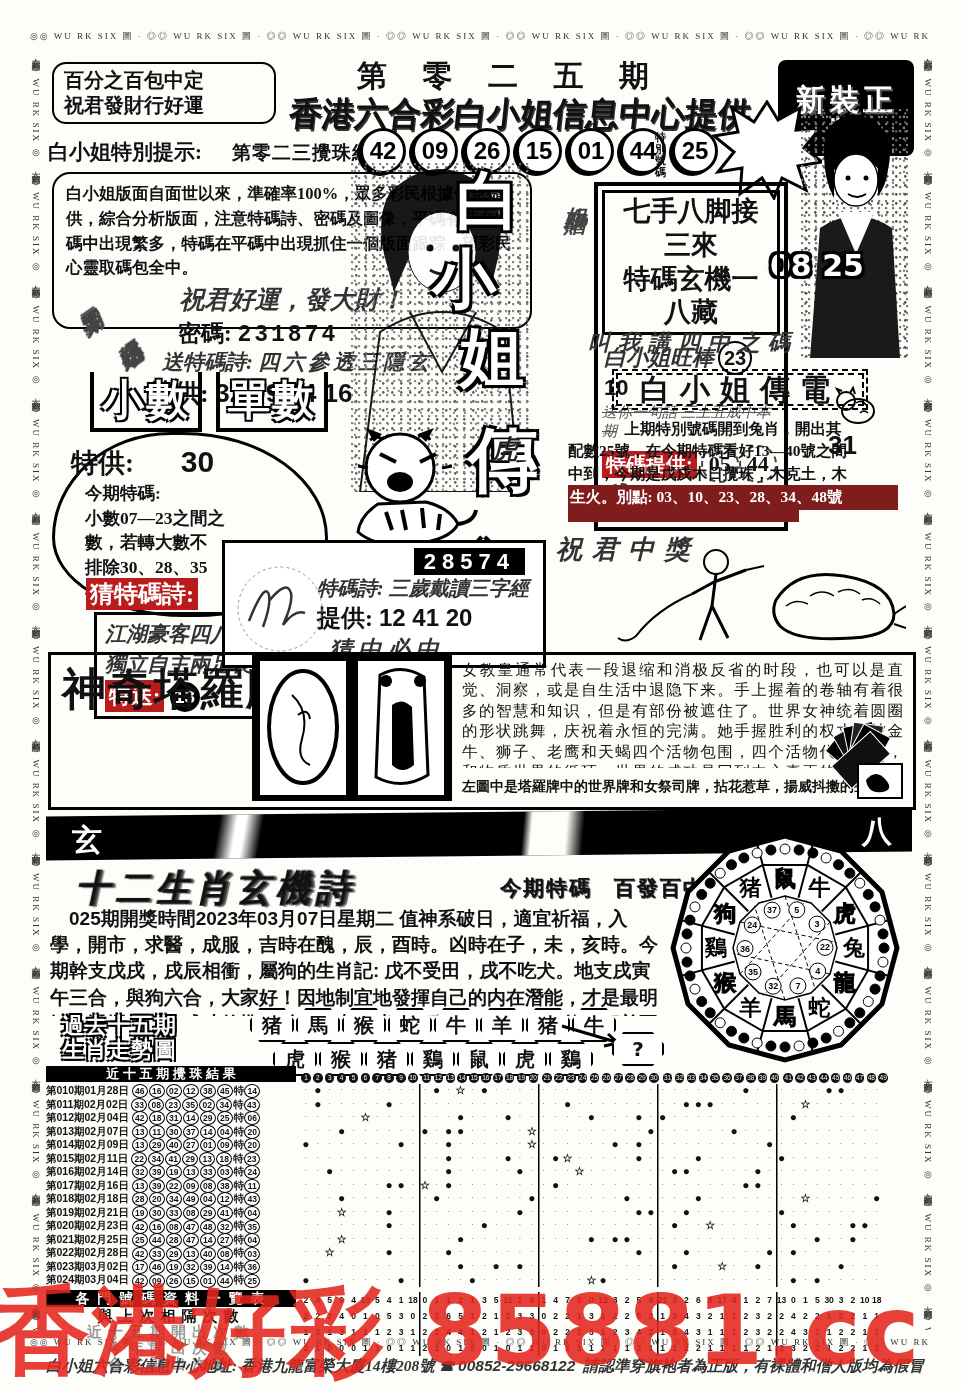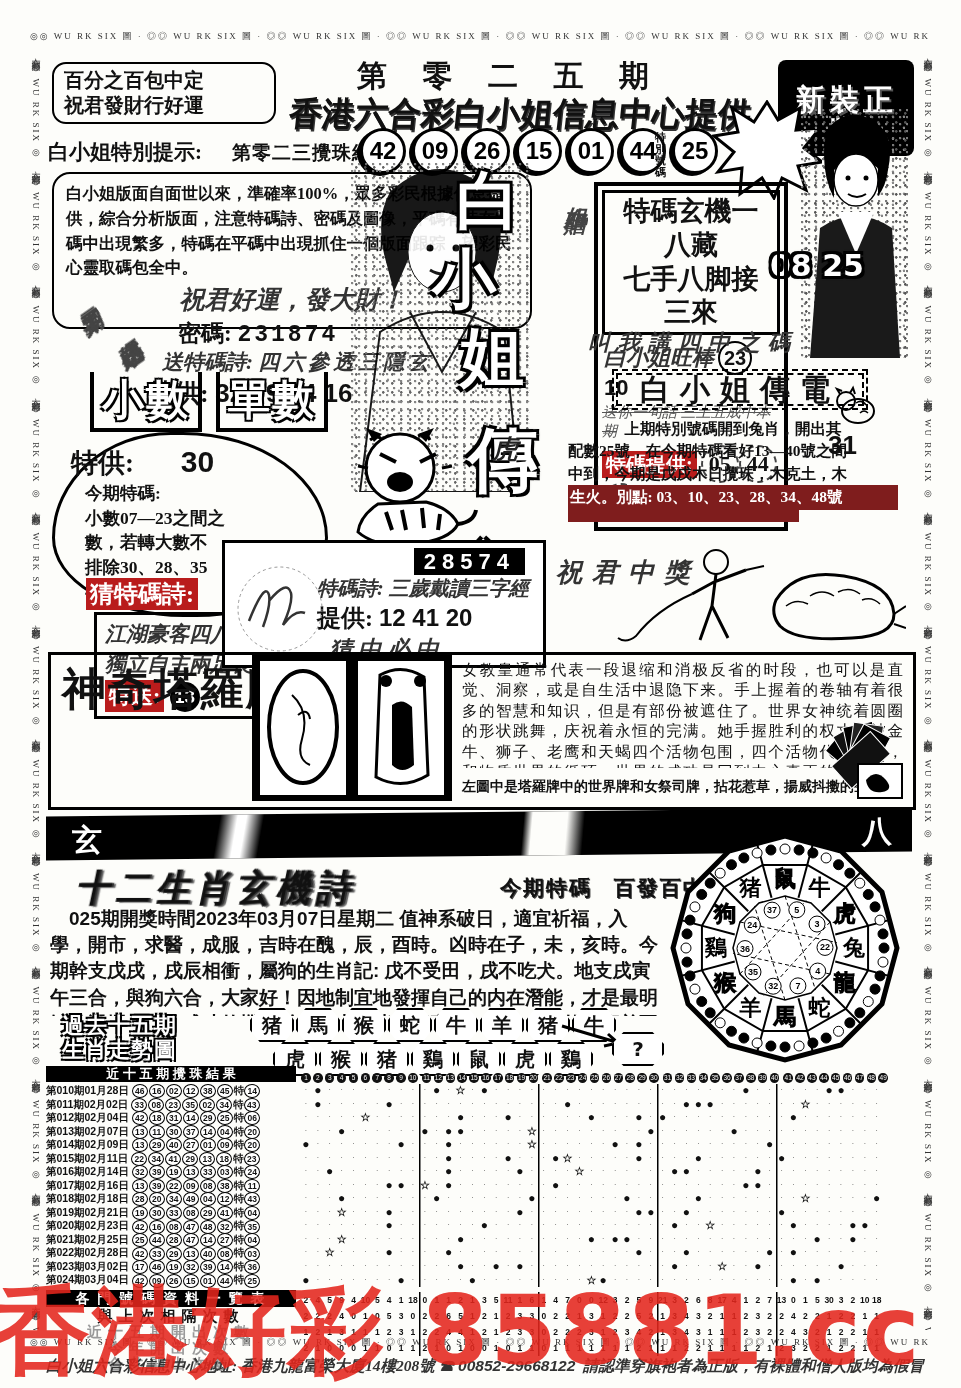--- a/index.html
+++ b/index.html
@@ -175,22 +175,22 @@
       <span class="bigoutline" style="position: absolute; left: 36px; top: 0px; font-size: 64px;">白</span>
       <span class="bigoutline" style="position: absolute; left: 12px; top: 78px; font-size: 64px;">小</span>
       <span class="bigoutline" style="position: absolute; left: 40px; top: 156px; font-size: 64px;">姐</span>
       <span class="bigoutline" style="position: absolute; left: 48px; top: 256px; font-size: 70px;">傳</span>
       <span class="bigoutline" style="position: absolute; left: 20px; top: 368px; font-size: 96px;">密</span>
     </div>
 
   <div class="abs handw" style="left:560px;top:190px;writing-mode:vertical-rl;font-size:22px;font-weight:bold;color:#444;">白小姐 贈</div>
   <div class="abs mysoutl" style="left:594px;top:182px;width:178px;">
     <div class="mysinner">
+      <div>七手八脚接三來</div>
       <div>特碼玄機一八藏</div>
-      <div>七手八脚接三來</div>
     </div>
     <div style="padding:6px 2px 2px;">
       <span class="b handw" style="font-size:22px;">白小姐旺棒</span>
       <span class="circnum">23</span>
       <span class="b sans" style="font-size:22px;">10</span>
     </div>
     <div class="handw" style="font-size:15px;text-decoration:line-through;color:#555;">
       <span>送你一句話</span>
       <span style="filter:blur(.6px);">三土五成中本期</span>
     </div>
@@ -204,21 +204,21 @@
   <div class="abs ctr" style="left:612px;top:370px;">
     <span class="cd-title">白小姐傳電</span>
   </div>
   <div class="abs b" style="left:568px;top:418px;width:330px;font-size:15.5px;line-height:1.45;">
     <div class="ctr">上期特別號碼開到兔肖，開出其</div>
     <div>配數25號，在今期特碼看好13—40號之間</div>
     <div>中到，今期是戊戌木日攪珠，木克土，木</div>
     <div class="hl" style="padding:1px 2px;">生火。別點: 03、10、23、28、34、48號</div>
     <div class="hl" style="height:12px;width:70%;"></div>
   </div>
-  <div class="abs handw b" style="left:556px;top:555px;font-size:26px;letter-spacing:10px;">祝君中獎</div>
+  <div class="abs handw b" style="left:556px;top:532px;font-size:26px;letter-spacing:10px;">祝君中獎</div>
 
   <svg class="abs" style="left:830px;top:385px;" width="50" height="44" viewBox="0 0 50 44">
     <ellipse cx="28" cy="26" rx="16" ry="12" fill="none" stroke="#000" stroke-width="2"></ellipse>
     <circle cx="16" cy="16" r="9" fill="none" stroke="#000" stroke-width="2"></circle>
     <path d="M10 9 l-3 -5 l5 2 M20 8 l3 -5 l2 6" stroke="#000" fill="none" stroke-width="2"></path>
     <path d="M26 18 q6 -4 10 2 M30 28 q4 -4 8 0" stroke="#000" fill="none" stroke-width="1.5"></path>
   </svg>
   <div class="abs sans b" style="left:828px;top:430px;font-size:26px;">31</div>
 
   <svg class="abs" style="left:596px;top:540px;" width="310" height="112" viewBox="0 0 310 112">

